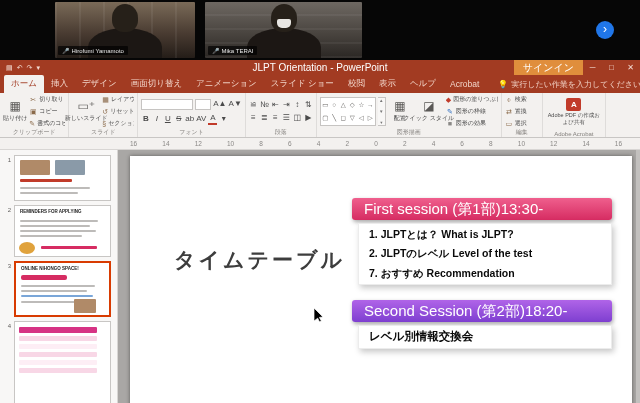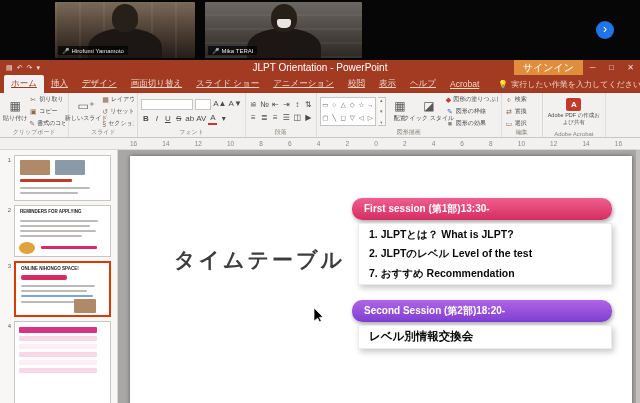--- a/index.html
+++ b/index.html
@@ -32,21 +32,21 @@
 
   .titlebar { height:15px; background:#a23b22; display:flex; align-items:center; color:#fff; position:relative; }
   .qat { display:flex; align-items:center; gap:4px; padding-left:6px; font-size:7px; color:#f5ddd4; }
   .qat span { cursor:pointer; }
   .tb-title { position:absolute; left:50%; transform:translateX(-50%); font-size:10px; white-space:nowrap; }
   .tb-right { margin-left:auto; display:flex; align-items:stretch; height:100%; }
   .signin-btn { background:#e08e3c; color:#fff; font-size:10px; padding:0 9px; display:flex; align-items:center; cursor:pointer; }
   .win-btn { width:19px; display:flex; align-items:center; justify-content:center; font-size:8px; color:#f5ddd4; cursor:pointer; }
 
   .tabs { height:18px; background:#a23b22; display:flex; align-items:stretch; padding-left:4px; }
-  .tab { display:flex; align-items:center; padding:0 7px; font-size:8.5px; color:#f2d5c9; cursor:pointer; white-space:nowrap;text-decoration:underline; }
+  .tab { display:flex; align-items:center; padding:0 7px; font-size:8.5px; color:#f2d5c9; cursor:pointer; white-space:nowrap; }
   .tab.selected { background:#f3f1ef; color:#a23b22; border-radius:2px 2px 0 0; }
   .tab-search { display:flex; align-items:center; gap:3px; margin-left:12px; font-size:8px; color:#f0cfc2; cursor:text; white-space:nowrap; }
   .bulb { font-size:8px; }
 
   .ribbon { height:45px; background:#f3f1ef; border-bottom:1px solid #c8c6c4; display:flex; overflow:hidden; }
   .rgroup { position:relative; height:100%; border-right:1px solid #dedcda; padding:2px 3px 9px 3px;
      display:flex; align-items:center; gap:2px; flex:none; }
   .group-label { position:absolute; bottom:0; left:0; right:0; text-align:center; font-size:6px; color:#85827f; white-space:nowrap; }
   .bigbtn { display:flex; flex-direction:column; align-items:center; justify-content:center; gap:1px; cursor:pointer; }
   .bigbtn .gi { font-size:12px; color:#5a5856; line-height:13px; }
@@ -87,22 +87,22 @@
 
   
   .canvas { flex:1; background:#a9a7a5; position:relative; overflow:hidden; }
   .vscroll { position:absolute; right:0; top:0; width:4px; height:100%; background:#c2c0be; }
   .slide { position:absolute; left:12px; top:6px; width:502px; height:300px; background:#fff;
      box-shadow:0 0 4px rgba(0,0,0,.45); }
 
   .slide-title { position:absolute; left:44px; top:90px; font-size:21px; letter-spacing:3px;
      color:#3d3d3d; font-weight:600; font-family:"DejaVu Sans", sans-serif; cursor:default; }
 
-  .banner { position:absolute; left:222px; width:260px; height:22px; border-radius:10px; color:#fff;
-     font-size:10px; font-weight:bold; line-height:22px; padding-left:12px;
+  .banner { position:absolute; left:222px; width:260px; height:22px; border-radius:3px; color:#fff;
+     font-size:15px; font-weight:normal; line-height:22px; padding-left:12px;
      box-shadow:1px 2px 4px rgba(0,0,0,.35); white-space:nowrap; }
   .banner-1 { top:42px; background:linear-gradient(180deg,#ef5f8d,#d62c62); }
   .banner-2 { top:144px; background:linear-gradient(180deg,#b064e8,#7e3fd0); }
 
   .card { position:absolute; left:228px; width:254px; background:#fff; border:1px solid #ececec;
      box-shadow:2px 3px 6px rgba(0,0,0,.22); padding:1px 10px; }
   .card-1 { top:67px; }
   .card-1 div { font-size:10.5px; font-weight:bold; color:#0a0a0a; line-height:1.85; white-space:nowrap; }
   .card-2 { top:169px; }
   .card-2 .l1 { font-size:11.5px; font-weight:bold; color:#0a0a0a; line-height:1.7; }
@@ -150,22 +150,22 @@
       <div class="win-btn">□</div>
       <div class="win-btn">✕</div>
     </div>
   </div>
 
   <div class="tabs">
     <div class="tab selected">ホーム</div>
     <div class="tab">挿入</div>
     <div class="tab">デザイン</div>
     <div class="tab">画面切り替え</div>
+    <div class="tab">アニメーション</div>
     <div class="tab">スライド ショー</div>
-    <div class="tab">アニメーション</div>
     <div class="tab">校閲</div>
     <div class="tab">表示</div>
     <div class="tab">ヘルプ</div>
     <div class="tab">Acrobat</div>
     <div class="tab-search">
       <span class="bulb">💡</span>
       <span>実行したい作業を入力してください</span>
     </div>
   </div>
 

